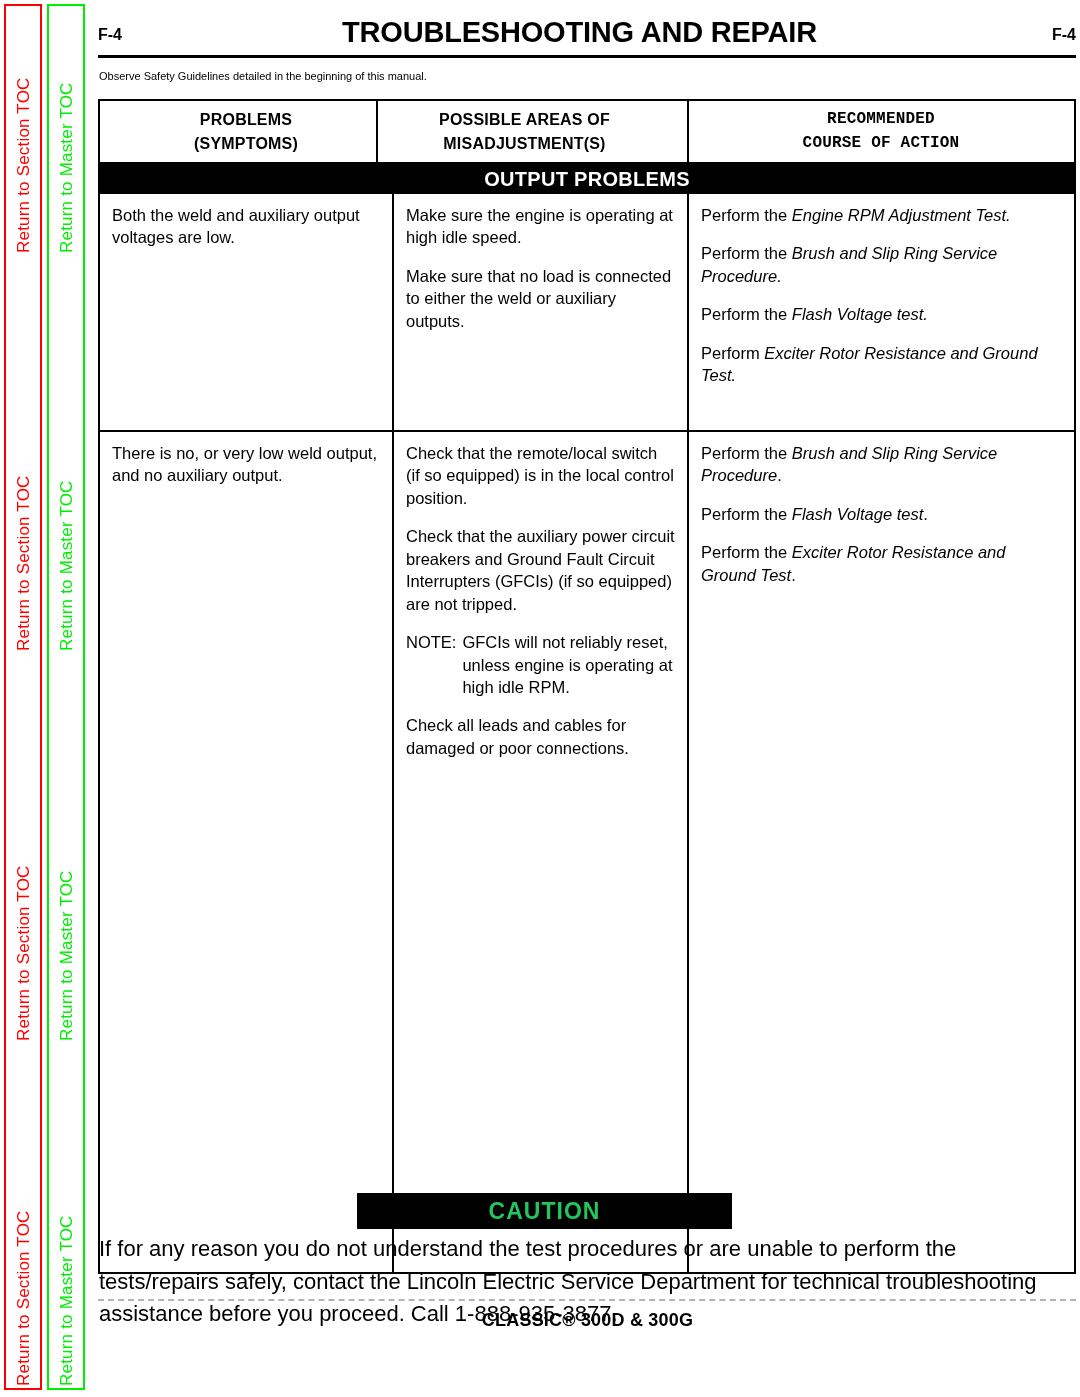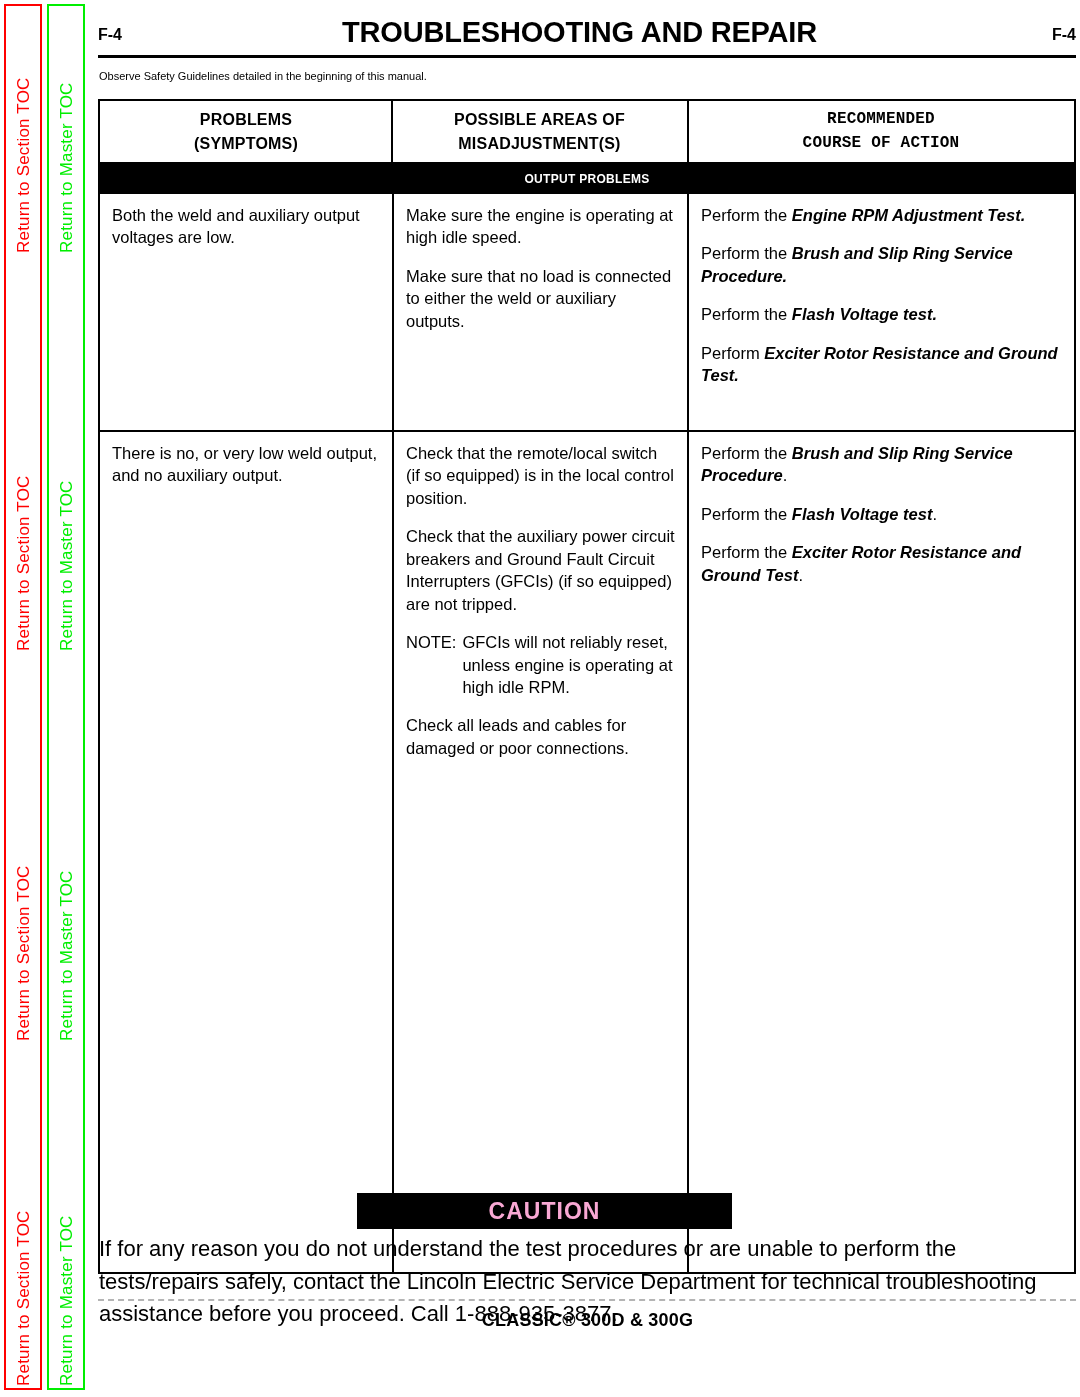--- a/index.html
+++ b/index.html
@@ -125,34 +125,34 @@
     display: flex;
     flex-direction: column;
     align-items: center;
     justify-content: center;
     font-size: 16px;
     font-weight: bold;
     letter-spacing: 0.2px;
     line-height: 1.45;
   }
   .c1 { left: 0;     width: 292px; }
-  .c2 { left: 291px; width: 295px; border-left: 2px solid #000; }
+  .c2 { left: 276px; width: 295px; border-left: 2px solid #000; }
   .c3 { left: 587px; width: 386px; border-left: 2px solid #000; font-family: Liberation Mono, monospace; }
 
   .band {
     position: absolute;
     left: 0; right: 0;
     top: 63px;
     height: 30px;
     background: #000000;
     color: #ffffff;
     display: flex;
     align-items: center;
     justify-content: center;
-    font-size: 12px;
+    font-size: 20px;
     font-weight: bold;
     letter-spacing: 0.3px;
   }
 
   .tbl-body {
     position: absolute;
     left: 0; right: 0;
     top: 93px;
     bottom: 0;
   }
@@ -174,21 +174,21 @@
 
   .cell {
     position: absolute;
     box-sizing: border-box;
     padding: 10px 12px 8px 12px;
     font-size: 16.5px;
     line-height: 1.36;
   }
   .cell p { margin: 0 0 16px 0; }
   .cell p:last-child { margin-bottom: 0; }
-  .cell b { font-weight: bold; font-style: italic; }
+  .cell b { font-weight: normal; font-style: italic; }
 
   .r1 { top: 0;   height: 236px; }
   .r2 { top: 238px; bottom: 0; }
   .col-a { left: 0;     width: 292px; }
   .col-b { left: 294px; width: 293px; }
   .col-c { left: 589px; width: 384px; }
 
   .note-blk {
     display: flex;
   }
@@ -196,21 +196,21 @@
   .note-body { flex: 1 1 auto; margin-left: 6px; }
 
   
   .caution-box {
     position: absolute;
     left: 262px;
     top: 1193px;
     width: 375px;
     height: 36px;
     background: #000000;
-    color: #f9a8d4;
+    color: #22c55e;
     display: flex;
     align-items: center;
     justify-content: center;
     font-size: 23px;
     font-weight: bold;
     letter-spacing: 1px;
   }
   .caution-text {
     position: absolute;
     left: 4px;

